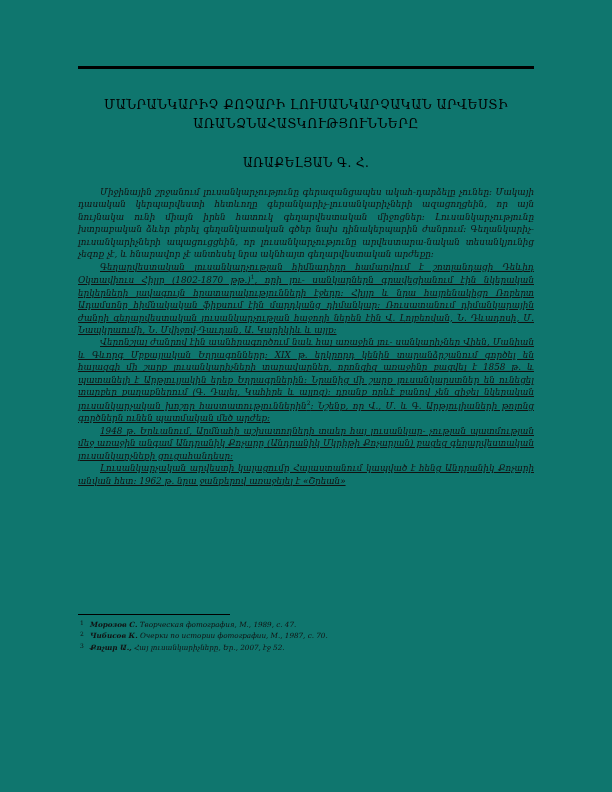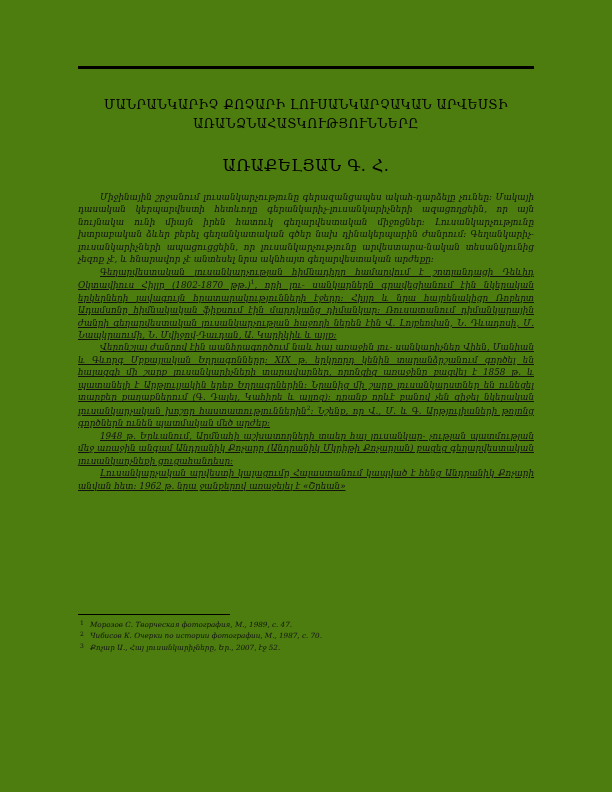--- a/index.html
+++ b/index.html
@@ -9,21 +9,21 @@
   body {
     width: 612px;
     height: 792px;
     background: #c8c8c8;
     font-family: "DejaVu Serif", "Liberation Serif", serif;
   }
   .page {
     position: relative;
     width: 612px;
     height: 792px;
-    background: #4d7c0f;
+    background: #0f766e;
     box-sizing: border-box;
     overflow: hidden;
   }
   .content {
     position: absolute;
     left: 78px;
     top: 66px;
     width: 456px;
   }
   .top-rule {
@@ -39,21 +39,21 @@
     line-height: 1.55;
     color: #000;
     font-weight: normal;
     margin: 0 0 22px 0;
   }
   .doc-title div {
     white-space: nowrap;
   }
   .author {
     text-align: center;
-    font-size: 16px;
+    font-size: 12px;
     letter-spacing: 0.4px;
     margin: 0 0 16px 0;
   }
   p.body-par {
     margin: 0;
     font-size: 8.8px;
     line-height: 1.42;
     text-align: justify;
     text-indent: 22px;
     font-style: italic;
@@ -85,21 +85,21 @@
     position: relative;
   }
   .fn .marker {
     position: absolute;
     left: 2px;
     top: -1px;
     font-size: 6px;
     font-style: normal;
   }
   .fn b {
-    font-weight: normal;
+    font-weight: bold;
     font-style: italic;
   }
   sup.fnref {
     font-size: 6px;
     vertical-align: super;
     font-style: normal;
   }
 </style>
 </head>
 <body>

